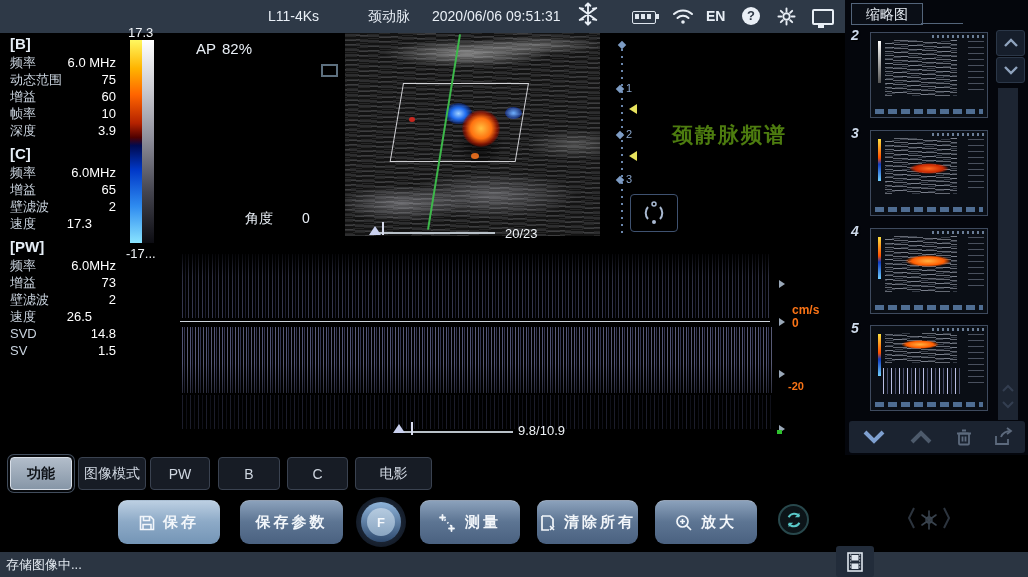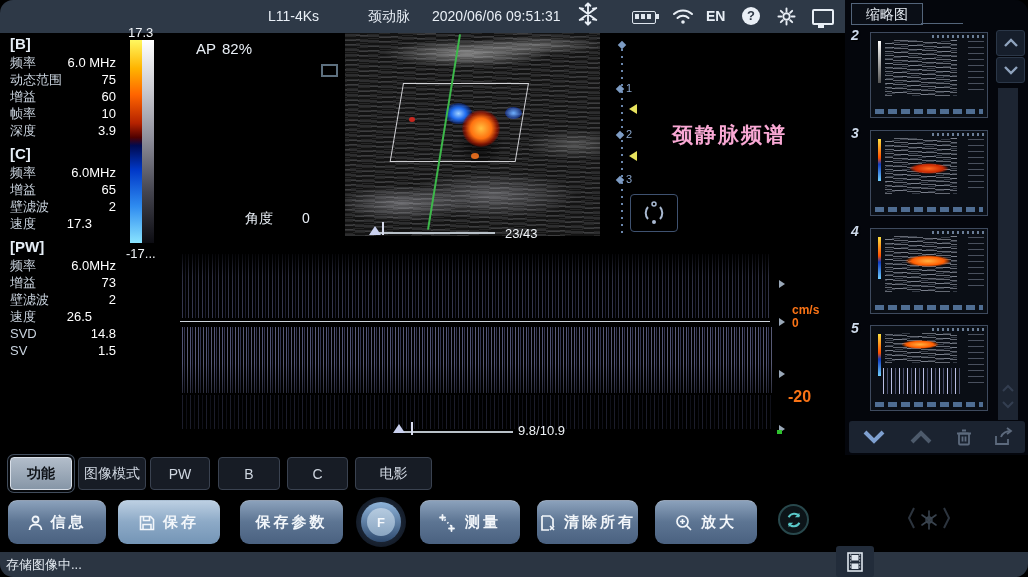--- a/index.html
+++ b/index.html
@@ -1,17 +1,17 @@
 <!DOCTYPE html>
 <html><head>
 <meta charset="utf-8">
 <style>
   html,body{margin:0;padding:0;background:#000;}
   .screen{position:relative;width:1028px;height:577px;background:#000;overflow:hidden;
-    font-family:"Liberation Sans",sans-serif;color:#e8eef5;border-radius:13px;}
+    font-family:"Liberation Sans",sans-serif;color:#e8eef5;}
   .abs{position:absolute;}
 
   
   .topbar{left:0;top:0;width:845px;height:33px;background:#2e3947;}
   .tb-txt{top:8px;font-size:14px;color:#e9eff6;white-space:nowrap;}
   .snow{top:1px;font-size:22px;color:#e9eff6;line-height:26px;}
   .batt{top:11px;width:22px;height:11px;border:1px solid #dfe6ee;border-radius:2px;}
   .batt::after{content:"";position:absolute;right:-4px;top:2px;width:3px;height:5px;background:#dfe6ee;}
   .batt i{position:absolute;left:2px;top:2px;width:16px;height:5px;
     background:repeating-linear-gradient(90deg,#dfe6ee 0 4px,transparent 4px 6px);}
@@ -67,21 +67,21 @@
     border-bottom:9px solid #c9d0ee;}
   .sl-tick{width:2px;height:13px;background:#d8dcee;}
   .sl-txt{font-size:13px;color:#eef2f6;white-space:nowrap;}
 
   
   .ruler-dots{left:621px;top:42px;width:2px;height:196px;
     background:repeating-linear-gradient(180deg,#6b87ad 0 2px,transparent 2px 7px);}
   .dia{width:6px;height:6px;background:#7d9cc4;transform:rotate(45deg);}
   .dia-num{font-size:11px;color:#8aa6cc;}
   .foc{width:0;height:0;border-right:8px solid #e8e35e;border-top:5px solid transparent;border-bottom:5px solid transparent;}
-  .annot{font-size:21px;font-weight:bold;color:#f9a8d4;letter-spacing:2px;}
+  .annot{font-size:21px;font-weight:bold;color:#4d7c0f;letter-spacing:2px;}
   .rotbox{left:630px;top:194px;width:46px;height:36px;border:1px solid #3f5270;border-radius:4px;
     display:flex;align-items:center;justify-content:center;}
 
   
   .spectrum{left:180px;top:249px;width:608px;height:188px;background:#000;}
   .spec-upper{position:absolute;left:2px;right:16px;top:5px;height:64px;
     background:
       linear-gradient(180deg,rgba(0,0,0,0.85),rgba(0,0,0,0.15) 35%,rgba(0,0,0,0) 75%),
       repeating-linear-gradient(90deg,rgba(125,130,185,0.42) 0 1px,rgba(0,0,0,0) 1px 3px,rgba(90,95,150,0.30) 3px 4px,rgba(0,0,0,0) 4px 6px,rgba(150,155,210,0.35) 6px 7px,rgba(0,0,0,0) 7px 10px);}
   .spec-base{position:absolute;left:0;right:18px;top:72px;height:1px;background:#cfd6dd;}
@@ -293,21 +293,21 @@
     <div class="abs blob flow-dot-red"></div>
     <div class="abs blob flow-dot-org"></div>
     <div class="abs pwline"></div>
   </div>
 
   <span class="abs tb-txt" style="left:245px;top:210px">角度</span>
   <span class="abs tb-txt" style="left:302px;top:210px">0</span>
   <div class="abs sl-line" style="left:375px;top:232px;width:120px"></div>
   <div class="abs sl-tri" style="left:369px;top:226px"></div>
   <div class="abs sl-tick" style="left:382px;top:222px"></div>
-  <span class="abs sl-txt" style="left:505px;top:226px">23/43</span>
+  <span class="abs sl-txt" style="left:505px;top:226px">20/23</span>
 
   <div class="abs ruler-dots"></div>
   <div class="abs dia" style="left:619px;top:42px"></div>
   <div class="abs dia" style="left:617px;top:86px"></div>
   <span class="abs dia-num" style="left:626px;top:82px">1</span>
   <div class="abs dia" style="left:617px;top:132px"></div>
   <span class="abs dia-num" style="left:626px;top:128px">2</span>
   <div class="abs dia" style="left:617px;top:177px"></div>
   <span class="abs dia-num" style="left:626px;top:173px">3</span>
   <div class="abs foc" style="left:629px;top:104px"></div>
@@ -329,21 +329,21 @@
     <div class="spec-upper"></div>
     <div class="spec-base"></div>
     <div class="spec-lower"></div>
     <div class="spec-tail"></div>
   </div>
   <div class="abs tickr" style="left:779px;top:280px"></div>
   <span class="abs spec-lab" style="left:792px;top:303px">cm/s</span>
   <div class="abs tickr" style="left:779px;top:318px"></div>
   <span class="abs spec-lab" style="left:792px;top:316px">0</span>
   <div class="abs tickr" style="left:779px;top:370px"></div>
-  <span class="abs spec-lab" style="left:788px;top:388px;font-size:16px">-20</span>
+  <span class="abs spec-lab" style="left:788px;top:380px;font-size:11px">-20</span>
   <div class="abs tickr" style="left:779px;top:425px"></div>
   <div class="abs greendot"></div>
 
   <div class="abs sl-line" style="left:395px;top:431px;width:118px"></div>
   <div class="abs sl-tri" style="left:393px;top:424px"></div>
   <div class="abs sl-tick" style="left:411px;top:422px"></div>
   <span class="abs sl-txt" style="left:518px;top:423px">9.8/10.9</span>
 
   <div class="abs tpanel">
     <div class="abs ttab">缩略图</div>
@@ -439,29 +439,20 @@
     </div>
   </div>
 
   <div class="abs tab active" style="left:10px;width:62px">功能</div>
   <div class="abs tab" style="left:78px;width:68px">图像模式</div>
   <div class="abs tab" style="left:150px;width:60px">PW</div>
   <div class="abs tab" style="left:218px;width:62px">B</div>
   <div class="abs tab" style="left:287px;width:61px">C</div>
   <div class="abs tab" style="left:355px;width:77px">电影</div>
 
-  <div class="abs bbtn" style="left:8px;width:98px">
-    <svg width="15" height="16" viewBox="0 0 15 16">
-        <g fill="none" stroke="#f2f6fa" stroke-width="1.8">
-      <circle cx="7.5" cy="4.5" r="3"></circle>
-          <path d="M1.5 15c0-3.5 2.7-5.5 6-5.5s6 2 6 5.5"></path>
-        </g>
-      </svg>
-    <span>信息</span>
-  </div>
   <div class="abs bbtn light" style="left:118px;width:102px">
     <svg width="16" height="16" viewBox="0 0 16 16">
         <g fill="none" stroke="#f2f6fa" stroke-width="1.6">
       <path d="M1.5 1.5h10l3 3v10h-13z"></path>
           <path d="M4.5 1.5v4h6v-4M4 15V9.5h8V15"></path>
         </g>
       </svg>
     <span>保存</span>
   </div>
   <div class="abs bbtn" style="left:240px;width:103px">

